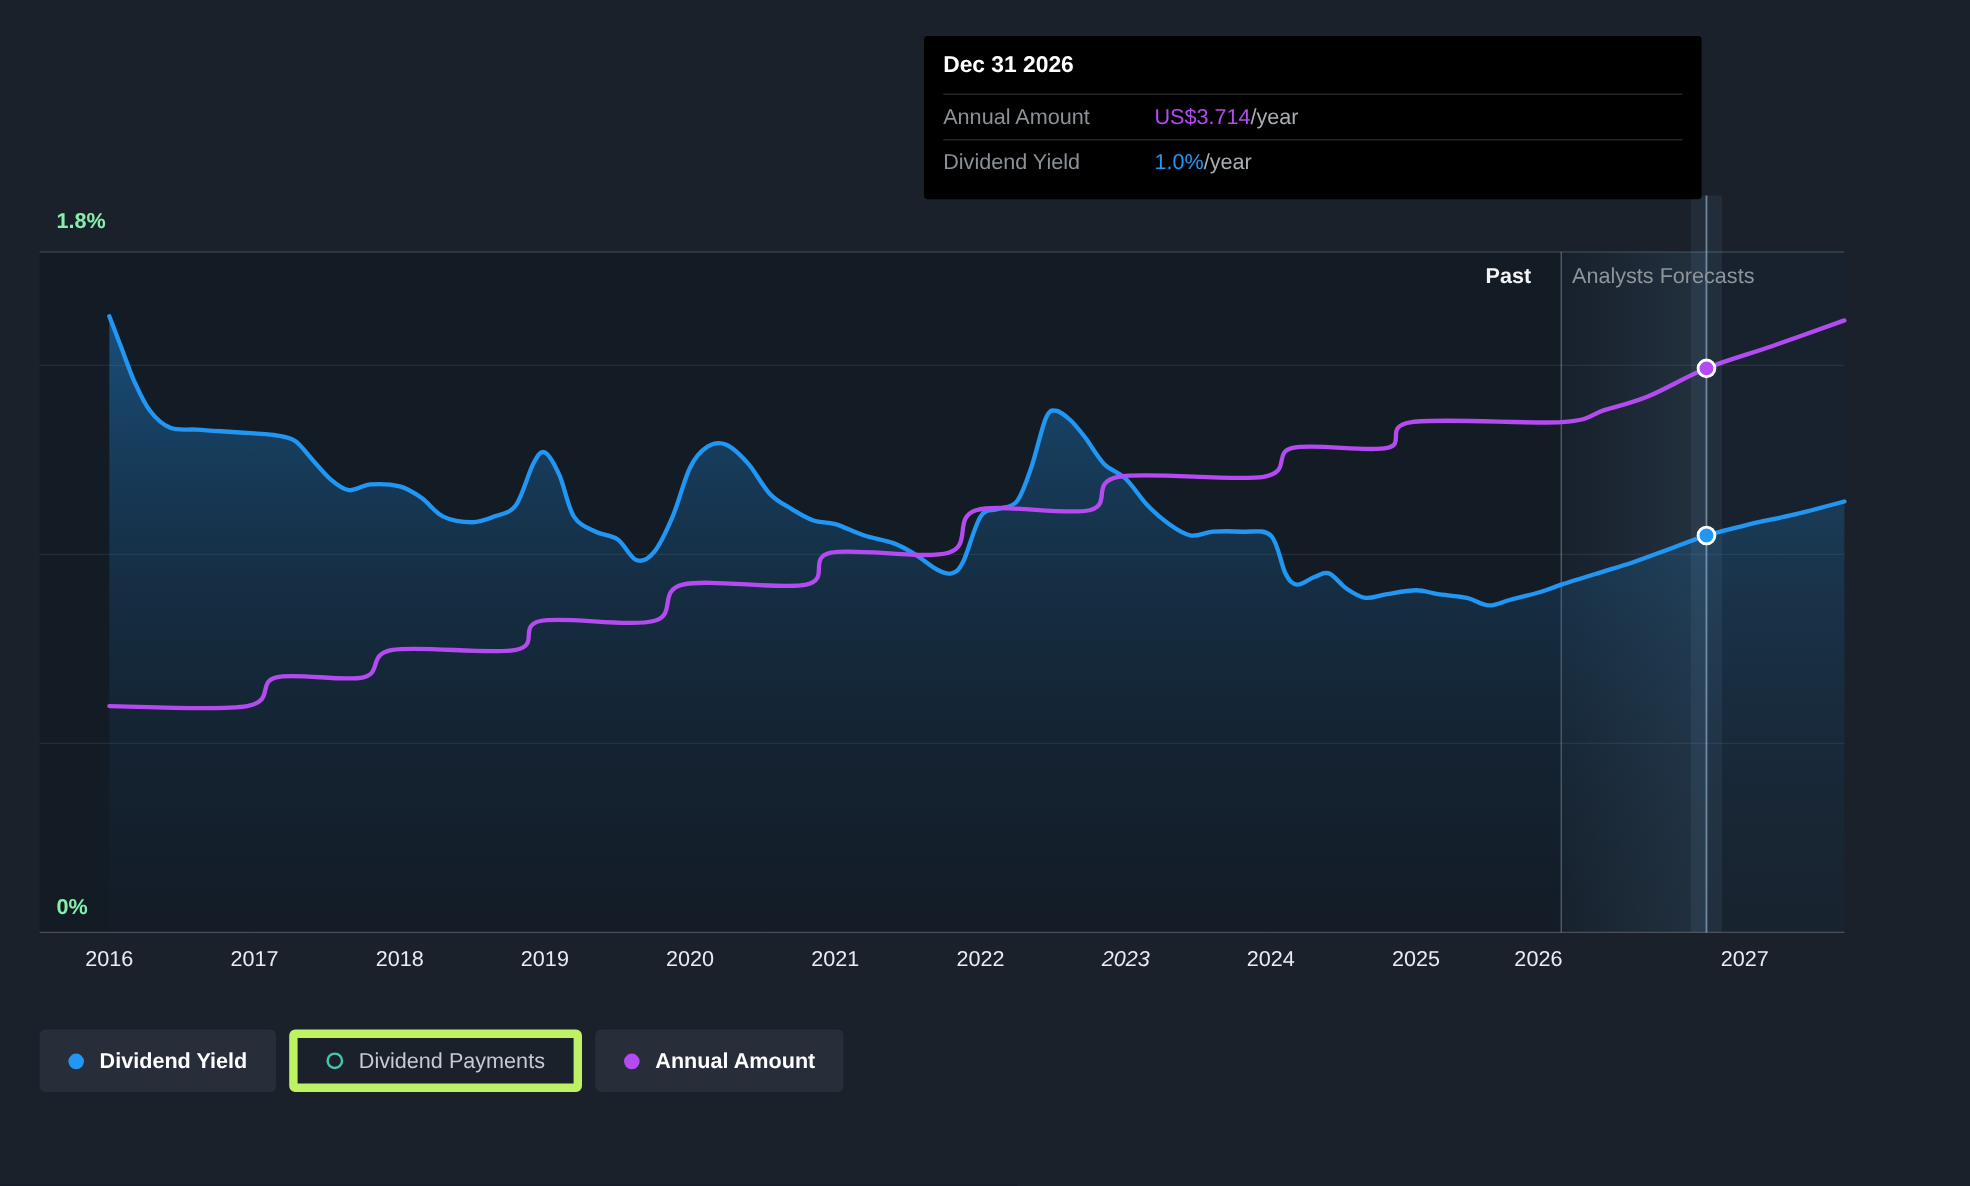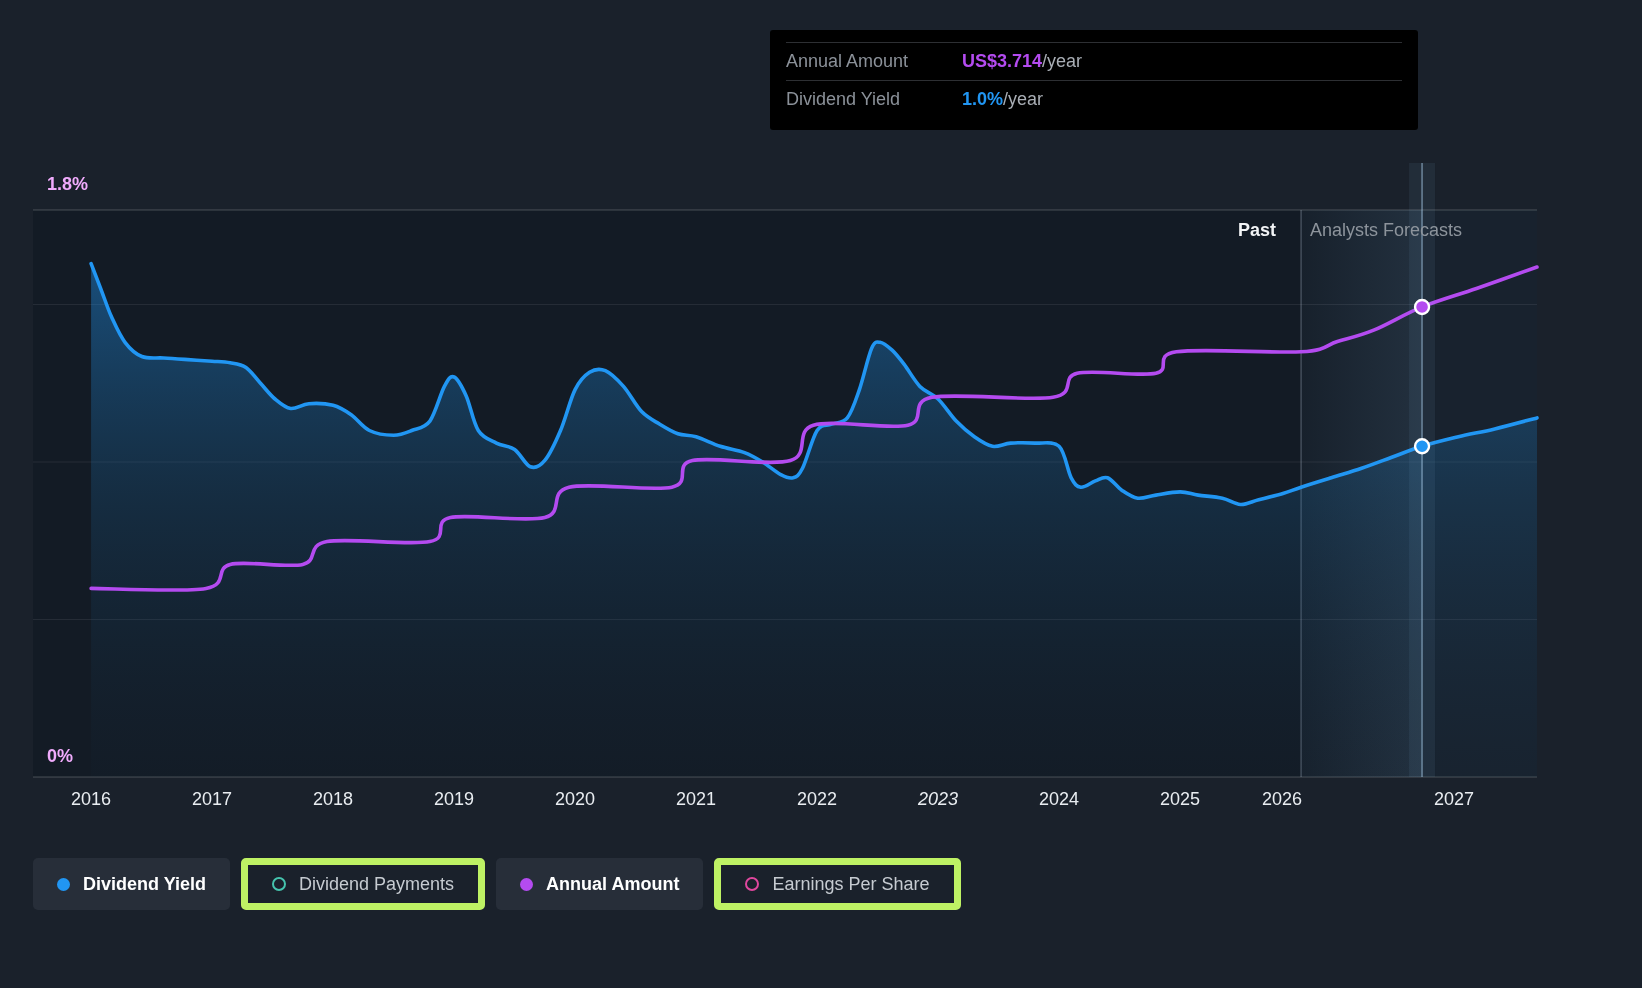--- a/index.html
+++ b/index.html
@@ -1,31 +1,31 @@
 <!DOCTYPE html>
 <html><head>
 <meta charset="utf-8">
 <style>
   html,body{margin:0;padding:0;}
   body{width:1642px;height:988px;background:#1a212b;position:relative;font-family:"Liberation Sans",sans-serif;overflow:hidden;}
   #app{position:absolute;left:0;top:0;width:1642px;height:988px;}
   #chart-svg{position:absolute;left:0;top:0;}
-  .y-label{position:absolute;left:47px;color:#f0abfc;font-size:18px;font-weight:600;}
+  .y-label{position:absolute;left:47px;color:#86efac;font-size:18px;font-weight:600;}
   #y-top{top:174px;}
   #y-bottom{top:746px;}
   .zone-label{position:absolute;top:220px;font-size:18px;}
   #past-label{left:1160px;width:116px;text-align:right;color:#f2f4f6;font-weight:700;}
   #forecast-label{left:1310px;color:#8d949c;font-weight:400;}
   #x-axis{position:absolute;left:0;top:0;}
   .x-tick{position:absolute;top:789px;transform:translateX(-50%);color:#e9edf1;font-size:18px;font-weight:500;}
   .tooltip{position:absolute;left:770px;top:30px;width:648px;box-sizing:border-box;background:#000;border-radius:3px;padding:12px 16px;z-index:5;}
   .tt-title{color:#ffffff;font-size:19px;font-weight:700;line-height:26px;padding-bottom:10px;}
   .tt-row{display:flex;align-items:center;border-top:1px solid #2d2f33;padding:7px 0;font-size:18px;line-height:23px;}
   .tt-label{color:#8b9199;width:176px;flex:none;}
-  .tt-value{font-weight:700;}
+  .tt-value{font-weight:400;}
   .purple{color:#b44bf0;}
   .blue{color:#2196f3;}
   .tt-suffix{color:#a9aeb5;}
   #legend{position:absolute;left:33px;top:858px;display:flex;gap:11px;}
   .chip{height:52px;display:flex;align-items:center;gap:13px;padding:0 24px;border-radius:5px;box-sizing:border-box;cursor:pointer;}
   .chip-filled{background:#272e39;}
   .chip-outline{border:7px solid #bef264;}
   .dot{width:13px;height:13px;border-radius:50%;flex:none;box-sizing:border-box;}
   .chip-outline .dot{width:14px;height:14px;background:transparent;}
   .chip-label{font-size:18px;color:#c6cbd1;}
@@ -95,20 +95,21 @@
       <div class="x-tick" style="left: 696.067px;">2021</div>
       <div class="x-tick" style="left: 817.064px;">2022</div>
       <div class="x-tick" style="left: 938.062px; font-style: italic;">2023</div>
       <div class="x-tick" style="left: 1059.06px;">2024</div>
       <div class="x-tick" style="left: 1180.06px;">2025</div>
       <div class="x-tick" style="left: 1282px;">2026</div>
       <div class="x-tick" style="left: 1422.05px; margin-left: 32px;">2027</div>
     </div>
 
   <div class="tooltip">
+    <div class="tt-title">Dec 31 2026</div>
     <div class="tt-row">
       <span class="tt-label">Annual Amount</span>
       <span class="tt-value purple">US$3.714</span>
       <span class="tt-suffix">/year</span>
     </div>
     <div class="tt-row">
       <span class="tt-label">Dividend Yield</span>
       <span class="tt-value blue">1.0%</span>
       <span class="tt-suffix">/year</span>
     </div>
@@ -120,19 +121,15 @@
         <span class="chip-label bold">Dividend Yield</span>
       </div>
       <div class="chip chip-outline">
         <span class="dot" style="border: 2px solid rgb(69, 196, 174);"></span>
         <span class="chip-label">Dividend Payments</span>
       </div>
       <div class="chip chip-filled">
         <span class="dot" style="background: rgb(180, 75, 240);"></span>
         <span class="chip-label bold">Annual Amount</span>
       </div>
-      <div class="chip chip-outline">
-        <span class="dot" style="border: 2px solid rgb(224, 71, 158);"></span>
-        <span class="chip-label">Earnings Per Share</span>
-      </div>
     </div>
 
 </div>
 
 </body></html>

